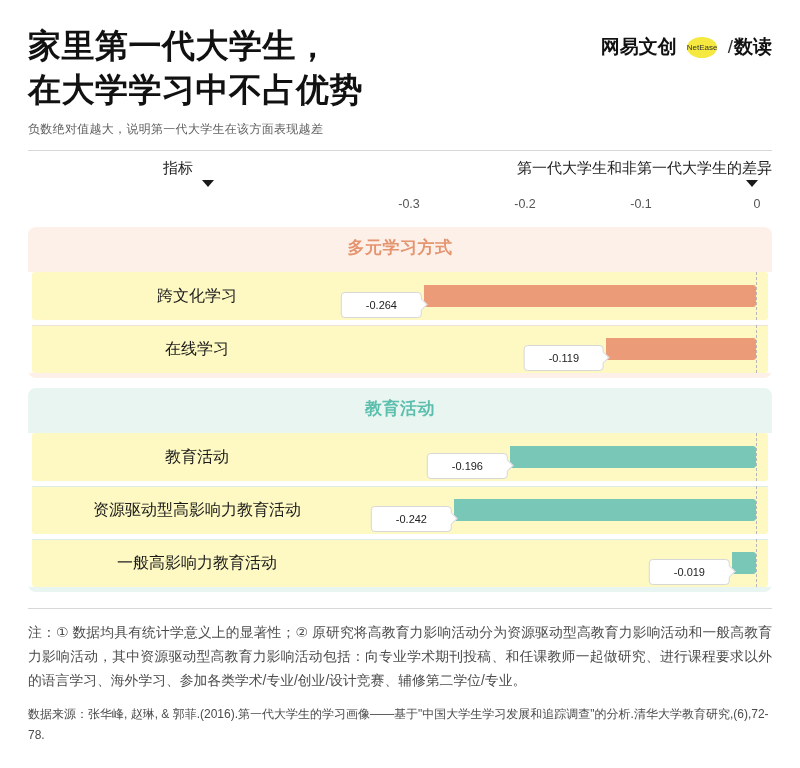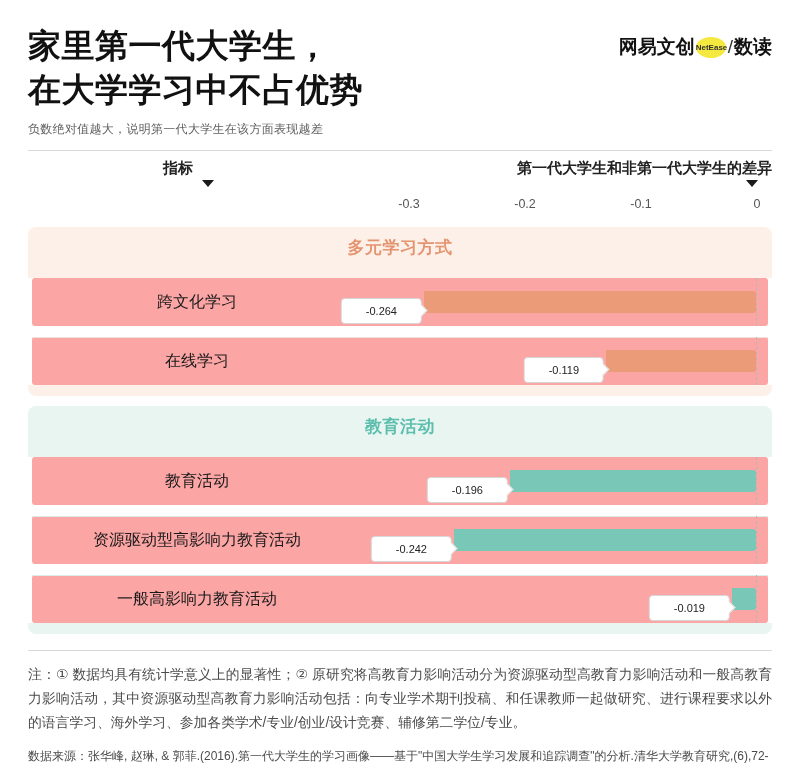--- a/index.html
+++ b/index.html
@@ -49,22 +49,22 @@
   .brand-badge {
     display: inline-block;
     width: 30px;
     height: 21px;
     border-radius: 50%;
     background: #f5e93f;
     font-size: 8px;
     line-height: 21px;
     text-align: center;
     color: #333;
-    font-weight: bold;
-    margin: 0 1px;
+    font-weight: normal;
+    margin: 0 10px;
   }
   .brand-slash {
     font-weight: normal;
     color: #333;
     padding: 0 1px;
   }
 
   .subtitle {
     font-size: 12px;
     color: #5f5f5f;
@@ -74,21 +74,20 @@
   .rule {
     border: 0;
     border-top: 1px solid #d8d8d8;
     margin: 12px 0 0 0;
   }
 
   
   .col-heads {
     position: relative;
     height: 46px;
-    font-weight: bold;
   }
   .col-head-label {
     position: absolute;
     font-size: 15px;
     color: #222;
     top: 8px;
   }
   .head-indicator { left: 135px; }
   .head-diff { right: 0px; }
   .caret {
@@ -133,22 +132,22 @@
     padding: 9px 0 8px 0;
     letter-spacing: .5px;
   }
   .title-peach { color: #e59470; }
   .title-mint  { color: #5cbfae; }
 
   .rowwrap { background: #ffffff; }
   .row {
     position: relative;
     height: 48px;
-    background: #fca5a5;
-    margin: 11px 4px;
+    background: #fef9c3;
+    margin: 5px 4px;
     border-radius: 3px;
   }
   .row-label {
     position: absolute;
     left: 0;
     width: 330px;
     top: 0;
     height: 48px;
     line-height: 48px;
     text-align: center;

